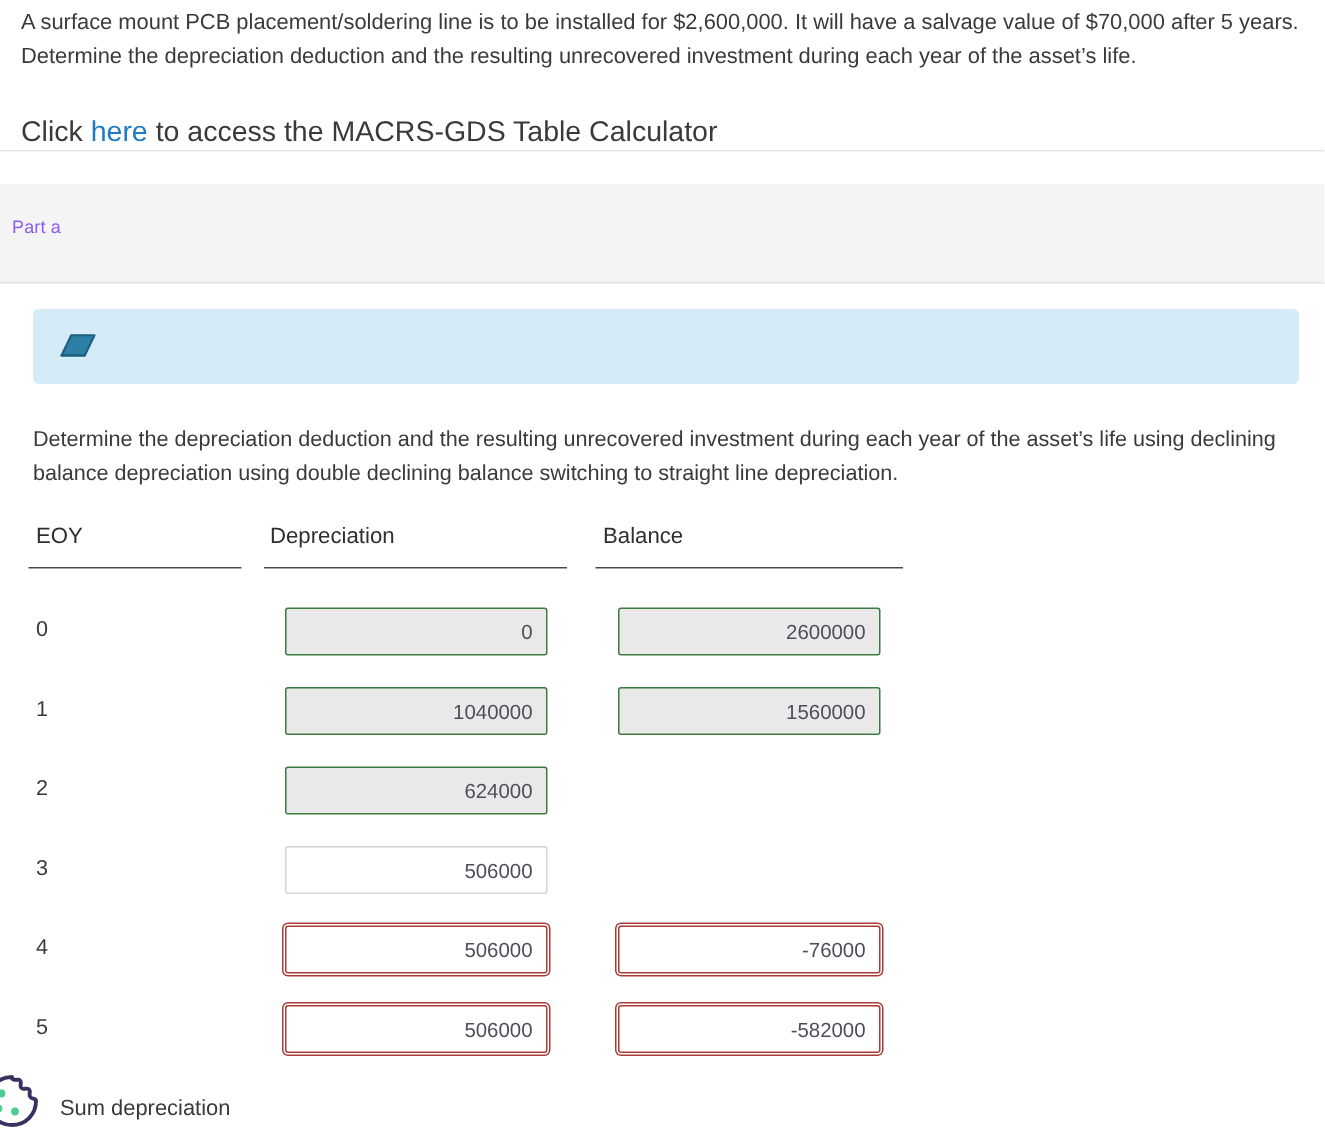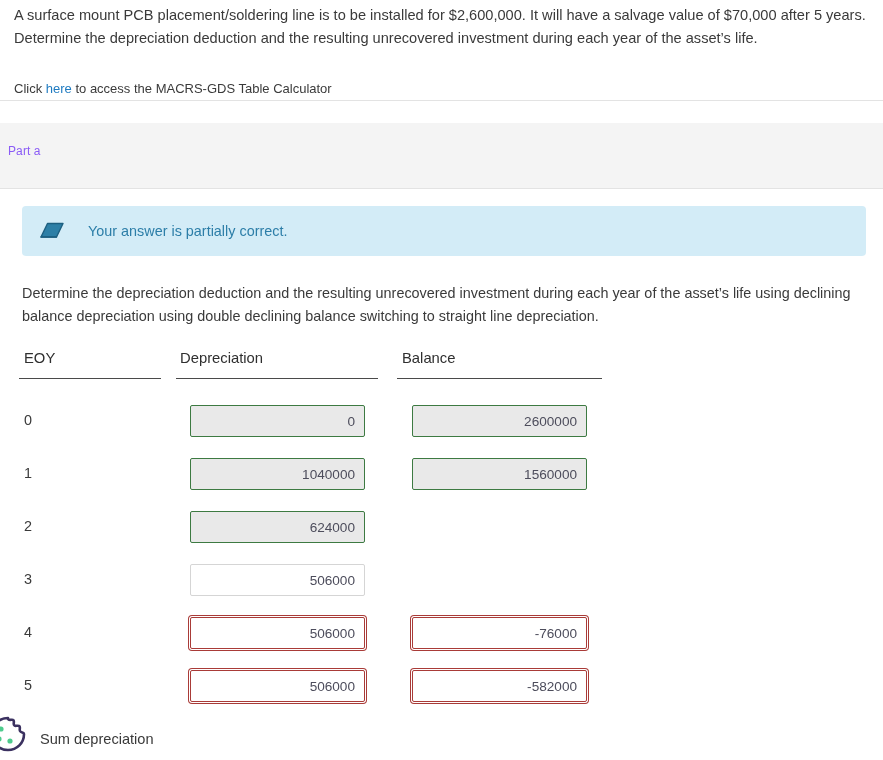--- a/index.html
+++ b/index.html
@@ -13,21 +13,21 @@
   body { position: relative; color: #3b3b3b; }
 
   
   .problem {
     padding: 4px 14px 0 14px;
     font-size: 14.6px;
     line-height: 23px;
     color: #3a3a3a;
   }
   .problem p { margin: 0; }
-  .problem .click-line { margin-top: 27px; font-size: 13px; }
+  .problem .click-line { margin-top: 27px; font-size: 19px; }
   .link {
     color: #1f7bc1;
     text-decoration: none;
     cursor: pointer;
   }
 
   
   .hr-line {
     position: absolute;
     left: 0; width: 883px;
@@ -185,21 +185,20 @@
 <div class="part-band"></div>
 <div class="part-title">Part a</div>
 
 <div class="alert">
   <span class="alert-icon">
     <svg width="28" height="20" viewBox="0 0 28 20" xmlns="http://www.w3.org/2000/svg">
       <path d="M9.5 2.5 L25 2.5 L18.5 16 L3 16 Z" fill="#2d7fa6" stroke="#1d5f80" stroke-width="1.4" stroke-linejoin="round"></path>
       <path d="M3 16 L18.5 16" stroke="#1d5f80" stroke-width="1.4" stroke-linecap="round"></path>
     </svg>
   </span>
-  <span class="alert-text">Your answer is partially correct.</span>
 </div>
 
 <div class="instruction">Determine the depreciation deduction and the resulting unrecovered investment during each year of the asset’s life using declining balance depreciation using double declining balance switching to straight line depreciation.</div>
 
 <div class="table-wrap">
 
   <div class="thead">
     <div class="th th-eoy">EOY</div>
     <div class="th th-dep">Depreciation</div>
     <div class="th th-bal">Balance</div>

